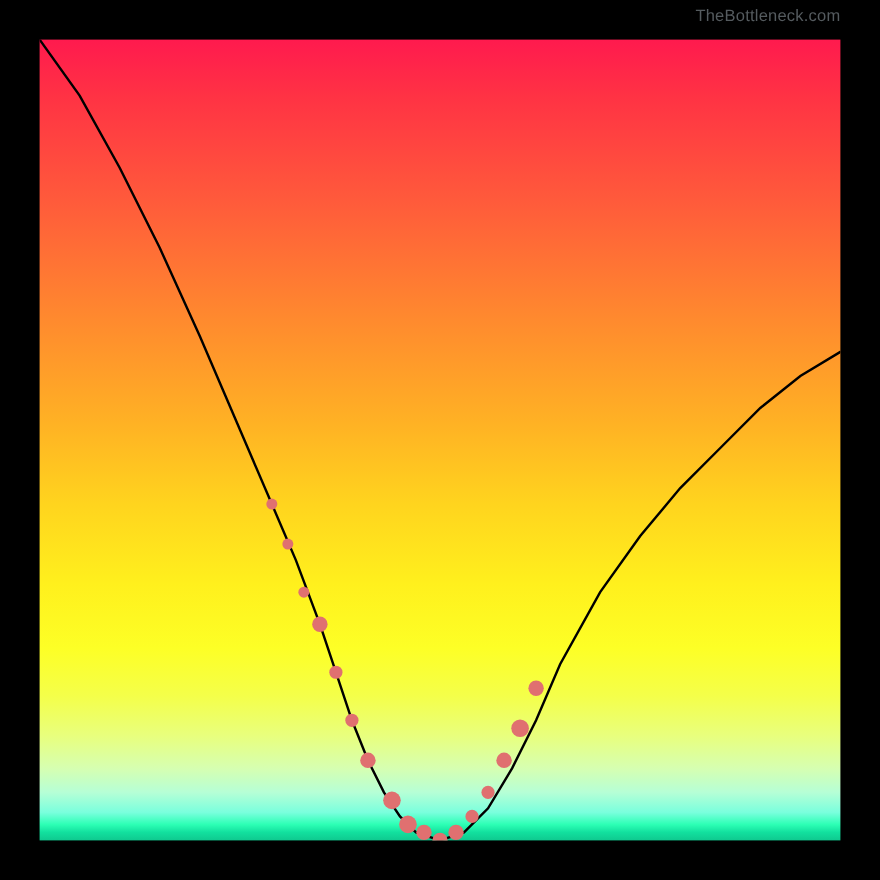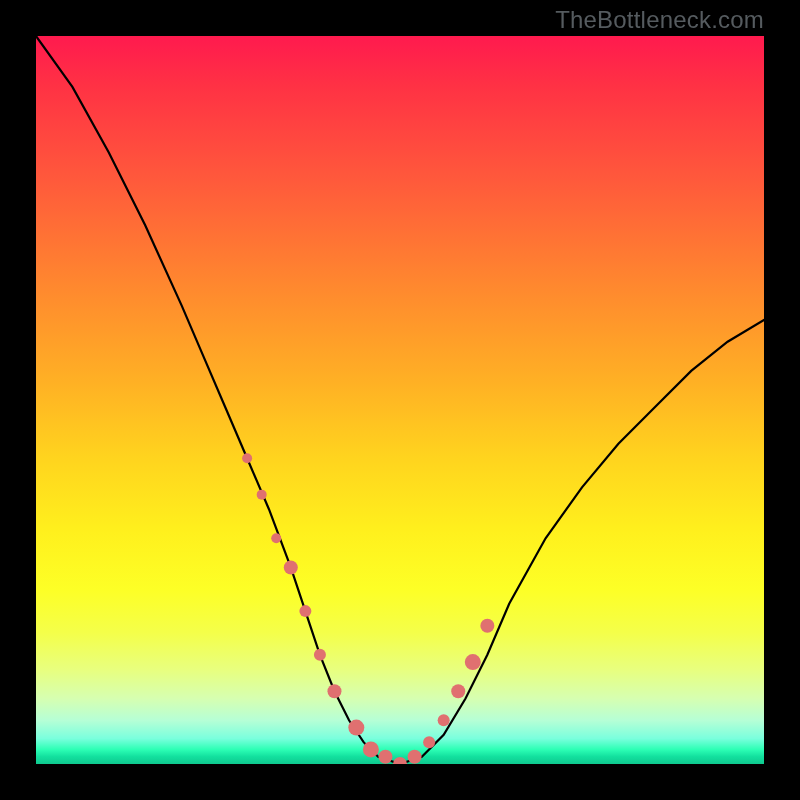--- a/index.html
+++ b/index.html
@@ -40,21 +40,21 @@
       #2dffb5 98%,
       #12e09e 99%,
       #0fc98f 100%
     );
   }
   .watermark {
     position: absolute;
     top: 6px;
     right: 36px;
     color: #555b5f;
-    font-size: 24px;
+    font-size: 15px;
     font-weight: 400;
     letter-spacing: 0.2px;
   }
   svg.overlay {
     position: absolute;
     left: 0;
     top: 0;
     width: 728px;
     height: 728px;
   }

